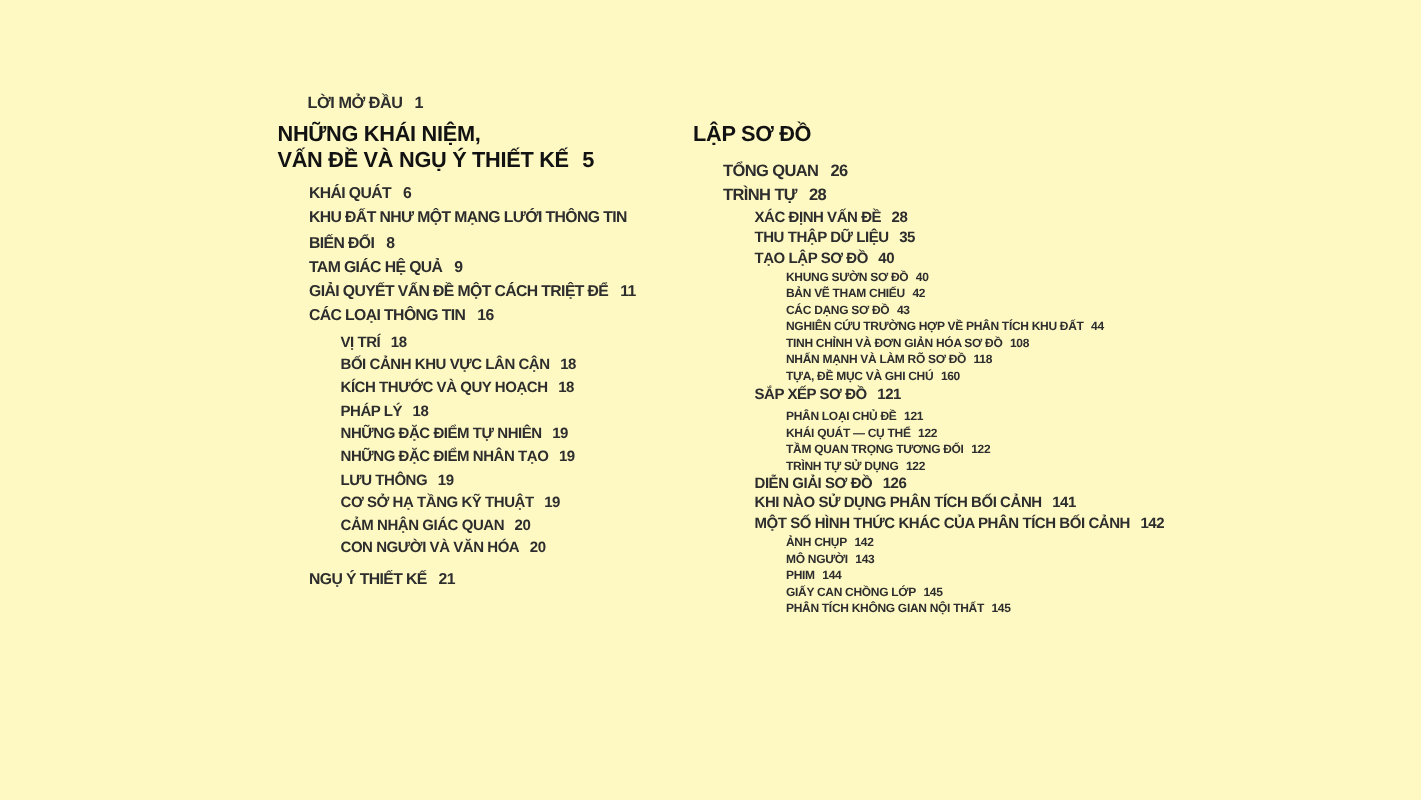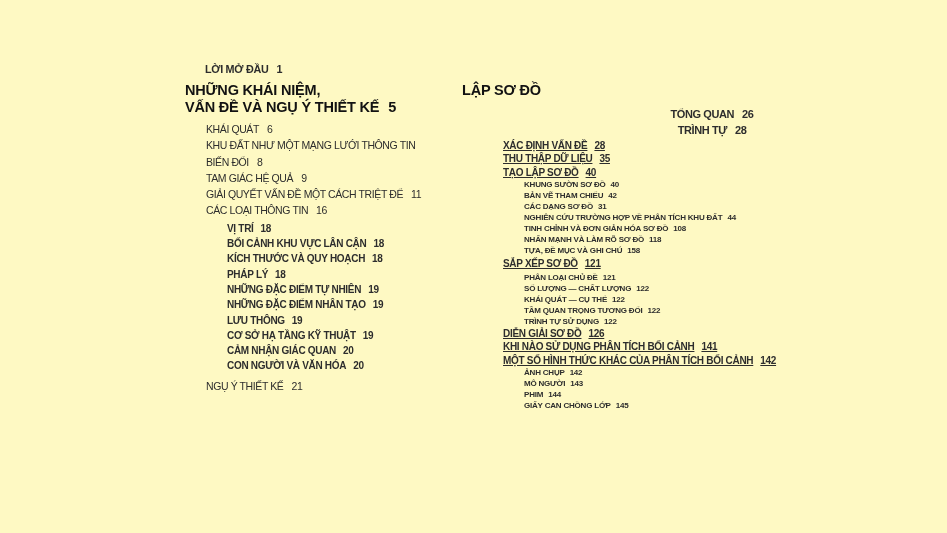--- a/index.html
+++ b/index.html
@@ -28,32 +28,32 @@
 
   
   .chapter { color: #121212; font-weight: 800; font-size: 14.5px; line-height: 16.5px; letter-spacing: -0.2px; }
   .chapter .n { margin-left: 9px; }
 
   
   .r1   { font-size: 10.8px; font-weight: 700; line-height: 16px;   margin-left: 20px; letter-spacing: -0.3px; }
   .r1 .n { margin-left: 8px; }
   .left-chapter { margin-top: 5px; }
   .lv2-list { margin-top: 6px; }
-  .lv2  { font-size: 10.5px; font-weight: 400; line-height: 16.3px; margin-left: 21px; letter-spacing: -0.4px; }
+  .lv2  { font-size: 10.5px; font-weight: 700; line-height: 16.3px; margin-left: 21px; letter-spacing: -0.4px; }
   .lv2 .n { margin-left: 8px; }
   .lv3-list { margin-top: 2px; }
   .lv3  { font-size: 10px;   font-weight: 700; line-height: 15.3px; margin-left: 42px; letter-spacing: -0.3px; }
   .lv3 .n { margin-left: 7px; }
   .ngu  { margin-top: 4px; }
 
   
-  .r-lv2-list { margin-top: 7px; text-align: center; }
+  .r-lv2-list { margin-top: 7px; }
   .r-lv2 { font-size: 11px;  font-weight: 700; line-height: 16.5px; margin-left: 20px; letter-spacing: -0.4px; }
   .r-lv2 .n { margin-left: 8px; }
-  .r-lv3 { font-size: 10px;  font-weight: 700; line-height: 13.5px; margin-left: 41px; letter-spacing: -0.3px; text-decoration: underline; }
+  .r-lv3 { font-size: 10px;  font-weight: 700; line-height: 13.5px; margin-left: 41px; letter-spacing: -0.3px; }
   .r-lv3 .n { margin-left: 7px; }
   .r-lv4 { font-size: 8px;   font-weight: 700; line-height: 11px;   margin-left: 62px; letter-spacing: -0.2px; }
   .r-lv4 .n { margin-left: 5px; }
   .r-single { margin-top: 1px; margin-bottom: 1px; }
 </style>
 </head>
 <body>
 
 <div class="page">
 
@@ -187,53 +187,50 @@
 
         <div class="row r-lv4">
           <span class="t">KHUNG SƯỜN SƠ ĐỒ</span><span class="n">40</span>
         </div>
 
         <div class="row r-lv4">
           <span class="t">BẢN VẼ THAM CHIẾU</span><span class="n">42</span>
         </div>
 
         <div class="row r-lv4">
-          <span class="t">CÁC DẠNG SƠ ĐỒ</span><span class="n">31</span>
+          <span class="t">CÁC DẠNG SƠ ĐỒ</span><span class="n">43</span>
         </div>
 
         <div class="row r-lv4">
           <span class="t">NGHIÊN CỨU TRƯỜNG HỢP VỀ PHÂN TÍCH KHU ĐẤT</span><span class="n">44</span>
         </div>
 
         <div class="row r-lv4">
           <span class="t">TINH CHỈNH VÀ ĐƠN GIẢN HÓA SƠ ĐỒ</span><span class="n">108</span>
         </div>
 
         <div class="row r-lv4">
           <span class="t">NHẤN MẠNH VÀ LÀM RÕ SƠ ĐỒ</span><span class="n">118</span>
         </div>
 
         <div class="row r-lv4">
-          <span class="t">TỰA, ĐỀ MỤC VÀ GHI CHÚ</span><span class="n">158</span>
+          <span class="t">TỰA, ĐỀ MỤC VÀ GHI CHÚ</span><span class="n">160</span>
         </div>
       </div>
 
     <div class="row r-lv3 r-single">
       <span class="t">SẮP XẾP SƠ ĐỒ</span><span class="n">121</span>
     </div>
 
     <div class="list">
 
         <div class="row r-lv4">
           <span class="t">PHÂN LOẠI CHỦ ĐỀ</span><span class="n">121</span>
         </div>
 
-        <div class="row r-lv4">
-          <span class="t">SỐ LƯỢNG — CHẤT LƯỢNG</span><span class="n">122</span>
-        </div>
 
         <div class="row r-lv4">
           <span class="t">KHÁI QUÁT — CỤ THỂ</span><span class="n">122</span>
         </div>
 
         <div class="row r-lv4">
           <span class="t">TẦM QUAN TRỌNG TƯƠNG ĐỐI</span><span class="n">122</span>
         </div>
 
         <div class="row r-lv4">
@@ -268,17 +265,20 @@
         </div>
 
         <div class="row r-lv4">
           <span class="t">PHIM</span><span class="n">144</span>
         </div>
 
         <div class="row r-lv4">
           <span class="t">GIẤY CAN CHỒNG LỚP</span><span class="n">145</span>
         </div>
 
+        <div class="row r-lv4">
+          <span class="t">PHÂN TÍCH KHÔNG GIAN NỘI THẤT</span><span class="n">145</span>
+        </div>
       </div>
 
   </section>
 
 </div>
 
 </body></html>

